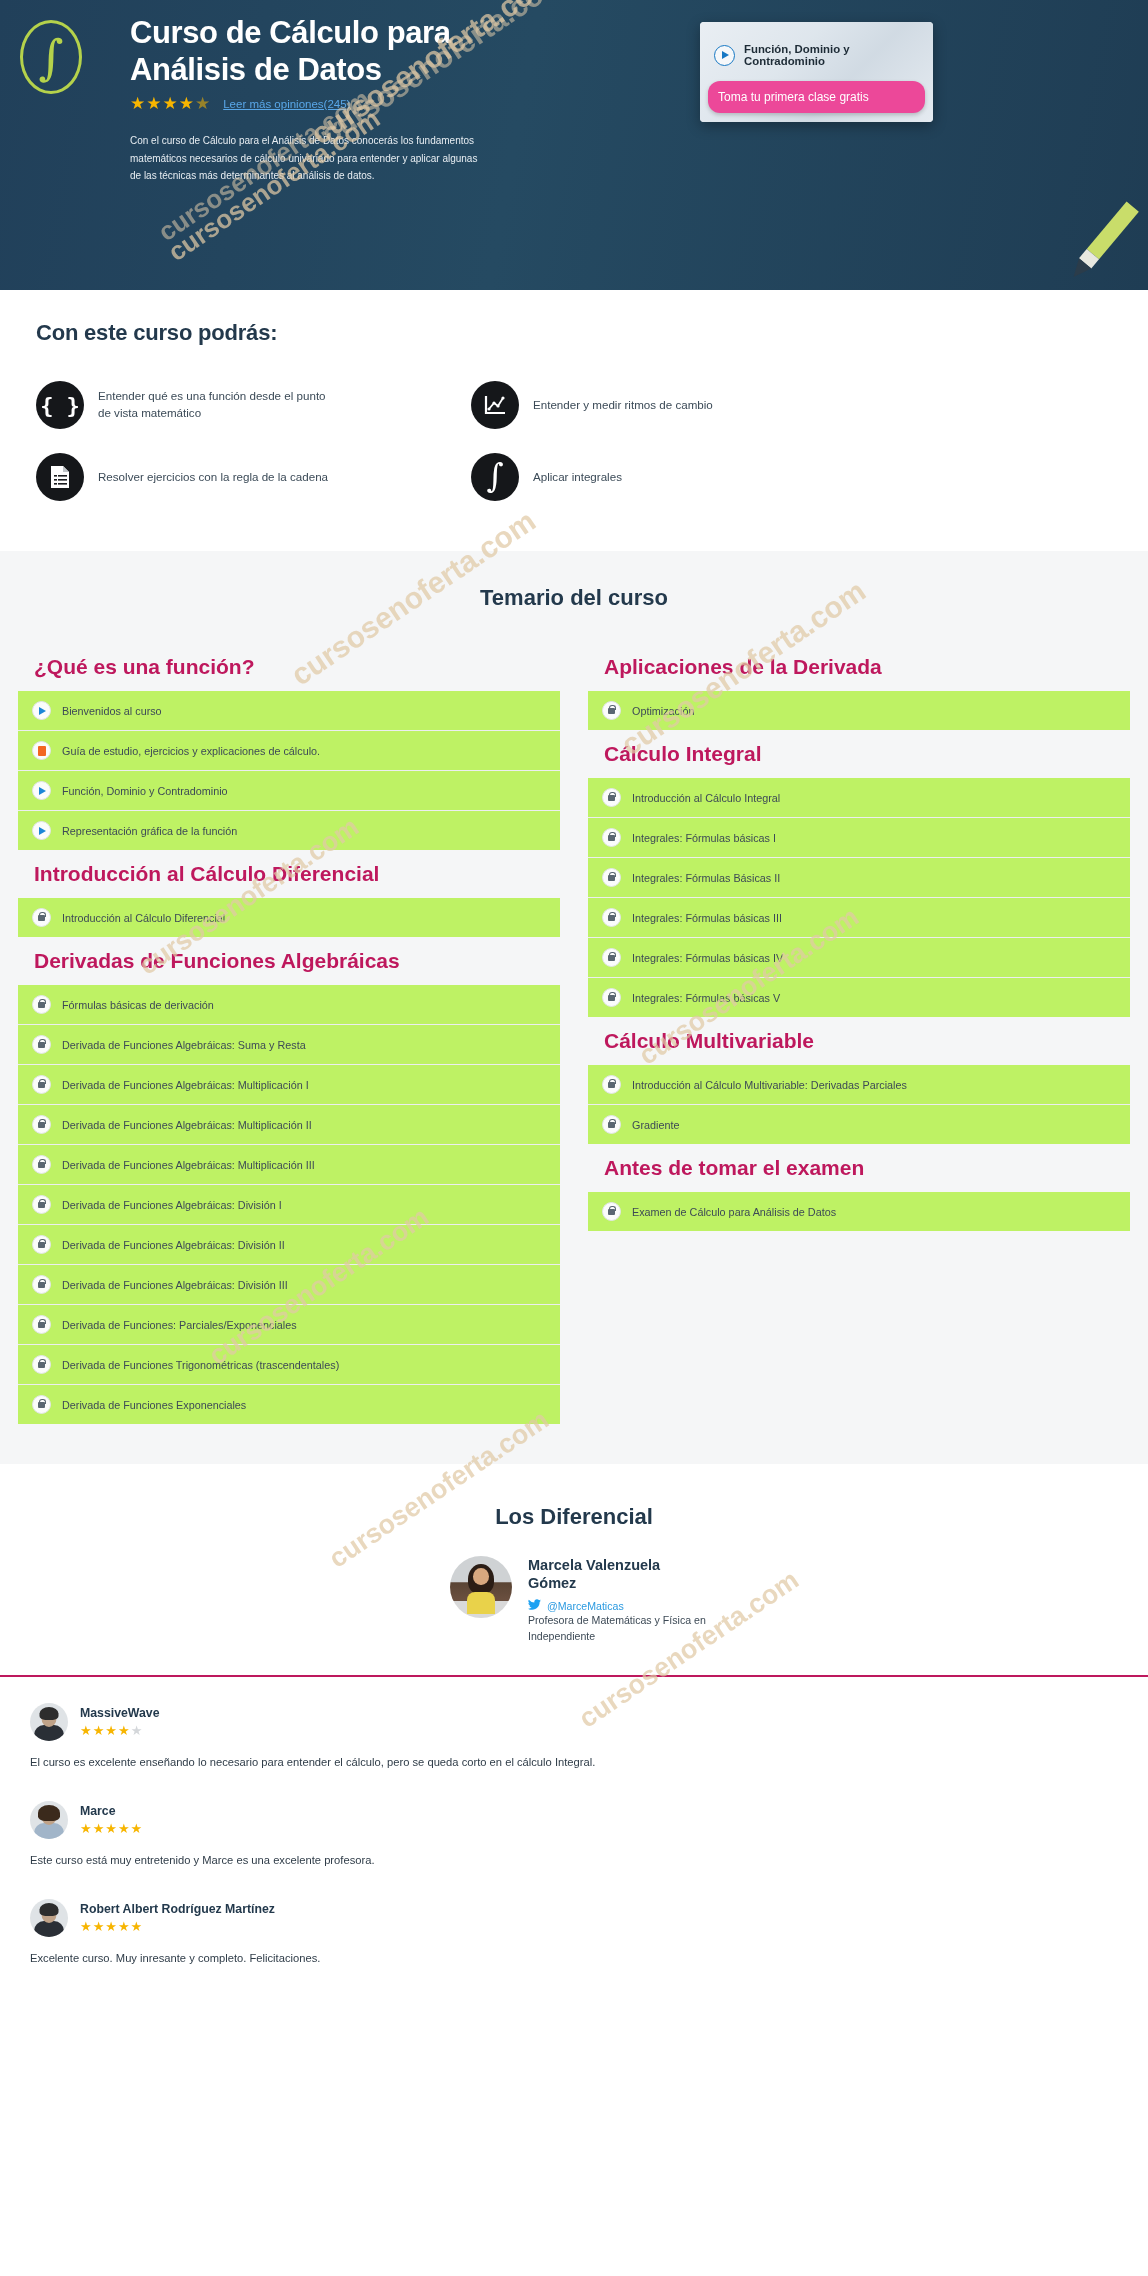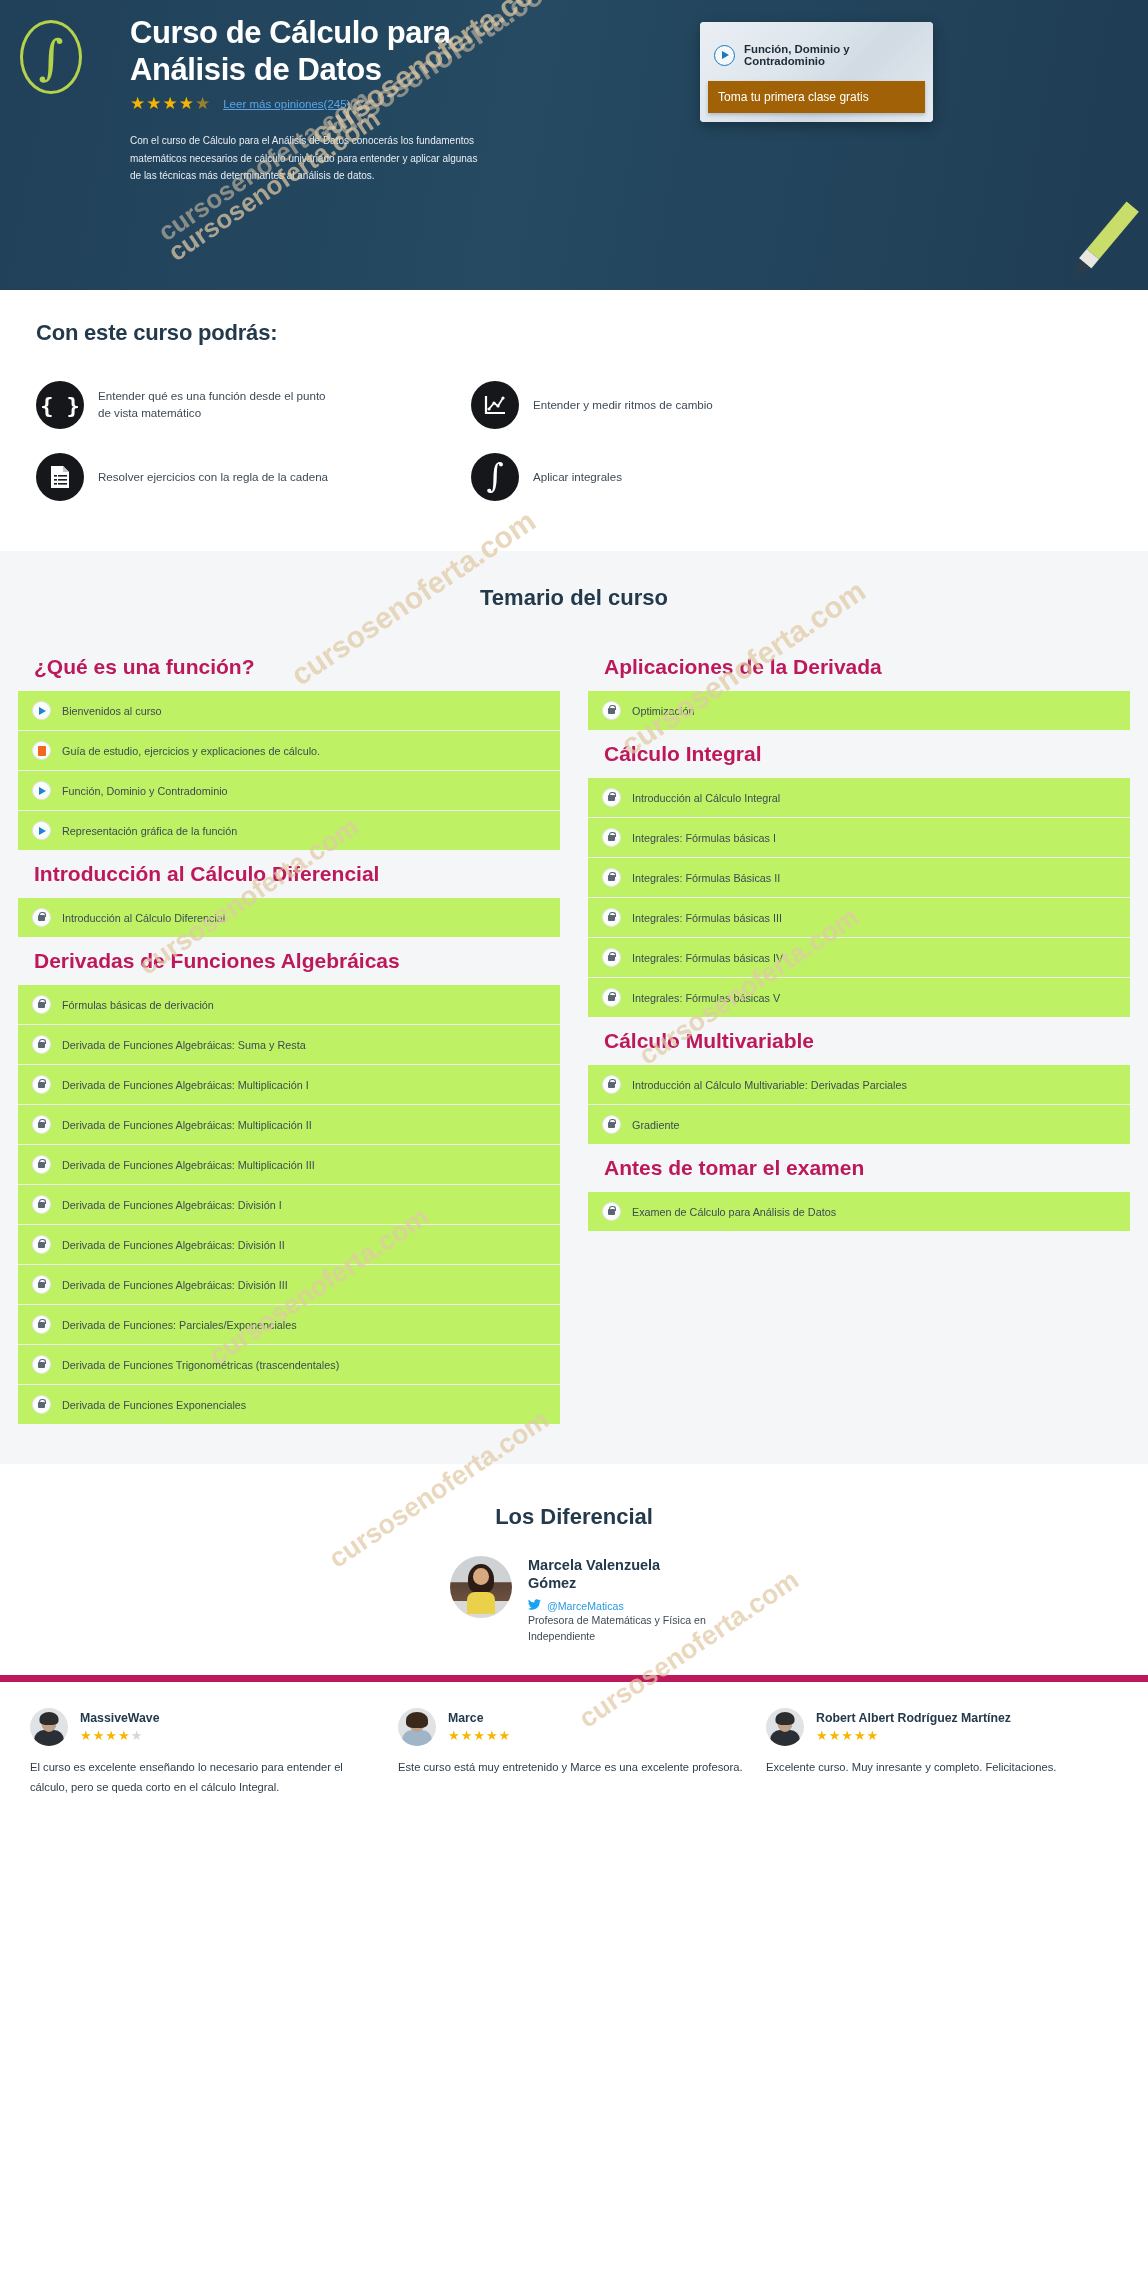--- a/index.html
+++ b/index.html
@@ -108,28 +108,28 @@
     width: 0; height: 0;
     border-left: 7px solid #1778c4;
     border-top: 4.5px solid transparent;
     border-bottom: 4.5px solid transparent;
     margin-left: 2px;
   }
   .vc-title { font-size: 11.4px; font-weight: 700; color: #1d2b36; }
   .cta-btn {
     position: relative;
     display: block; width: 100%;
-    background: #a16207;
+    background: #ec4899;
     color: #fff;
     border: none;
     font-family: "Liberation Sans", sans-serif;
     font-size: 12px;
     text-align: left;
     padding: 9px 10px;
-    border-radius: 0;
+    border-radius: 12px;
     cursor: pointer;
     box-shadow: 0 2px 4px rgba(0,0,0,.2);
   }
   .pencil {
     position: absolute;
     right: -10px; bottom: -18px;
     width: 120px; height: 120px;
     z-index: 1;
   }
 
@@ -247,26 +247,27 @@
     background: #e9d24a;
   }
   .t-name { font-size: 14.5px; font-weight: 700; color: #23394c; line-height: 1.25; max-width: 160px;}
   .t-handle { display: flex; align-items: center; gap: 6px; margin-top: 7px; }
   .t-handle .bird { color: #1da1f2; font-size: 12px; }
   .t-handle-text { color: #2b9ae0; font-size: 10.6px; }
   .t-role { font-size: 10.6px; color: #3d4a56; line-height: 1.5; max-width: 180px;}
 
   
   .reviews {
-    border-top: 7px solid #be185d;
+    border-top: 2px solid #be185d;
     background: #fff;
     display: flex;
     padding: 26px 30px 34px 30px;
-    gap: 16px;
+    gap: 28px;
     position: relative;
+    flex-direction: column;
   }
   .review { flex: 1; }
   .r-head { display: flex; gap: 12px; align-items: flex-start; }
   .r-avatar {
     width: 38px; height: 38px; border-radius: 50%;
     flex: none;
     background: #dfe3e6;
     position: relative; overflow: hidden;
   }
   .r-avatar .rface { position:absolute; left:50%; top:18%; transform:translateX(-50%); width:15px; height:17px; border-radius:50%; background:#bfa288;}

